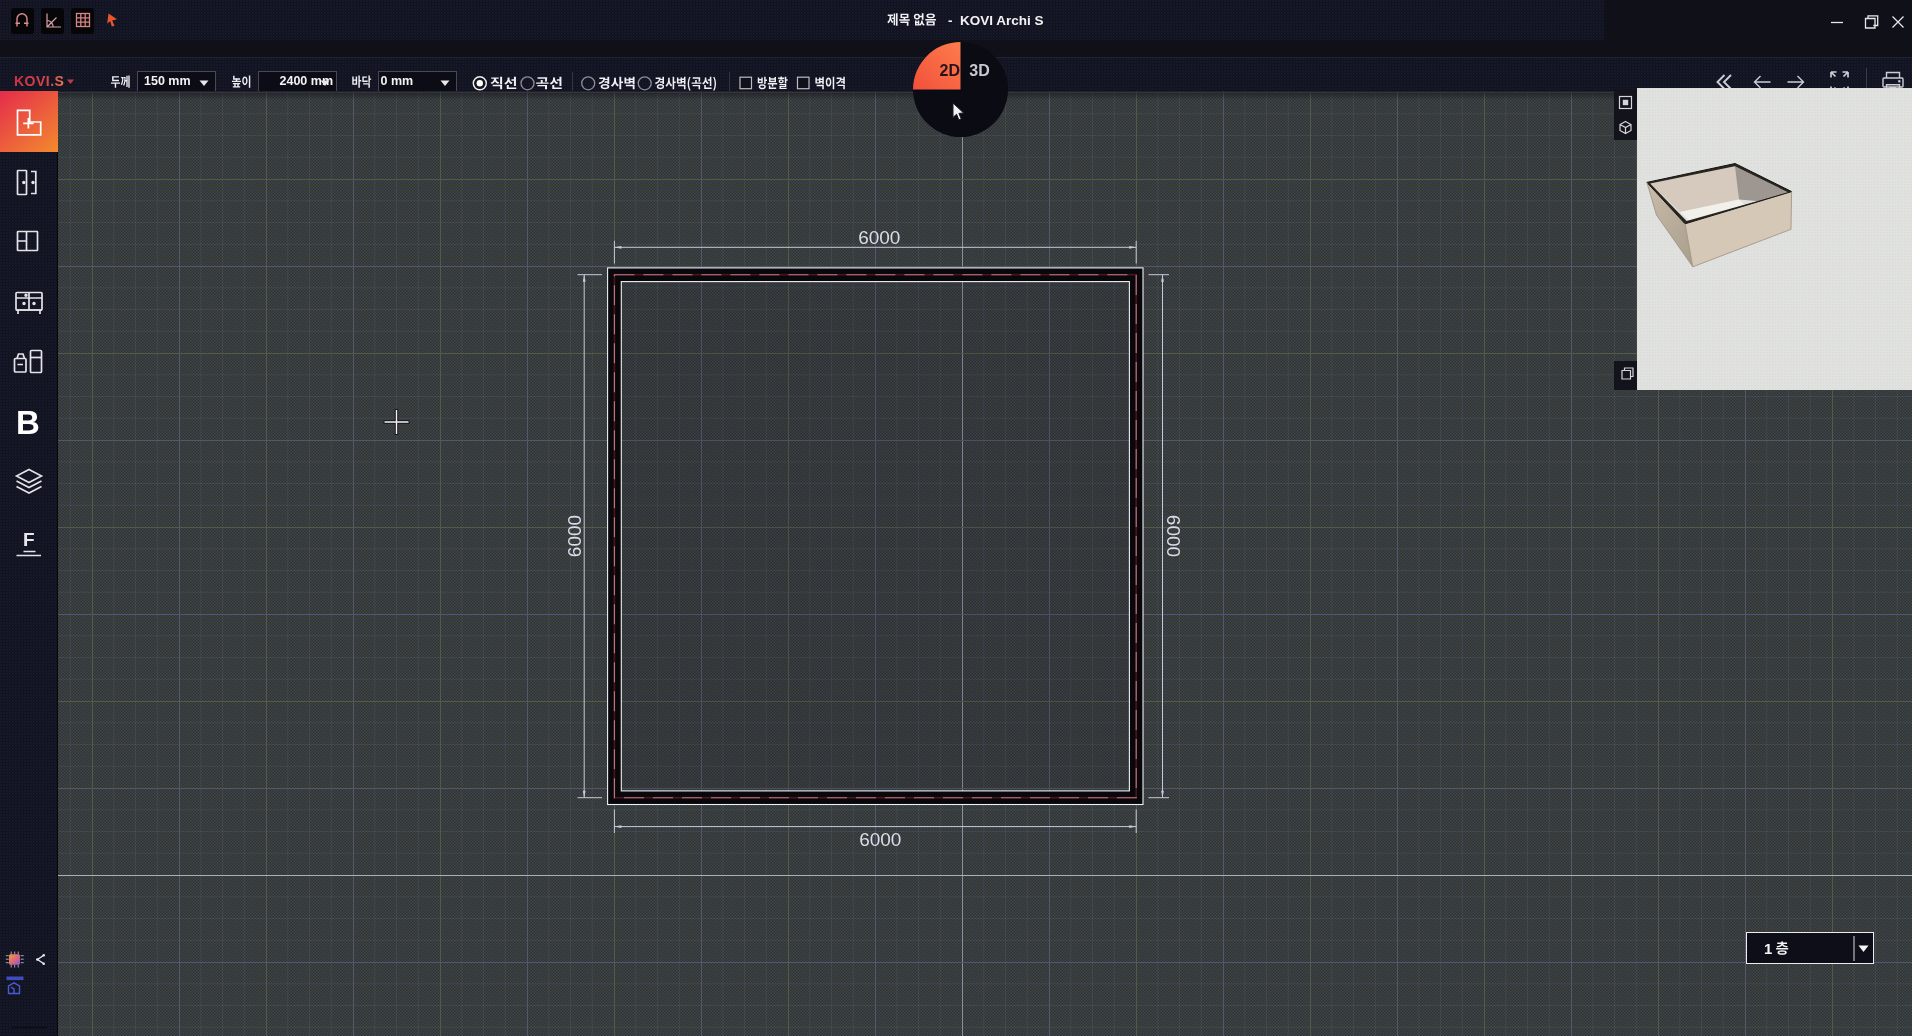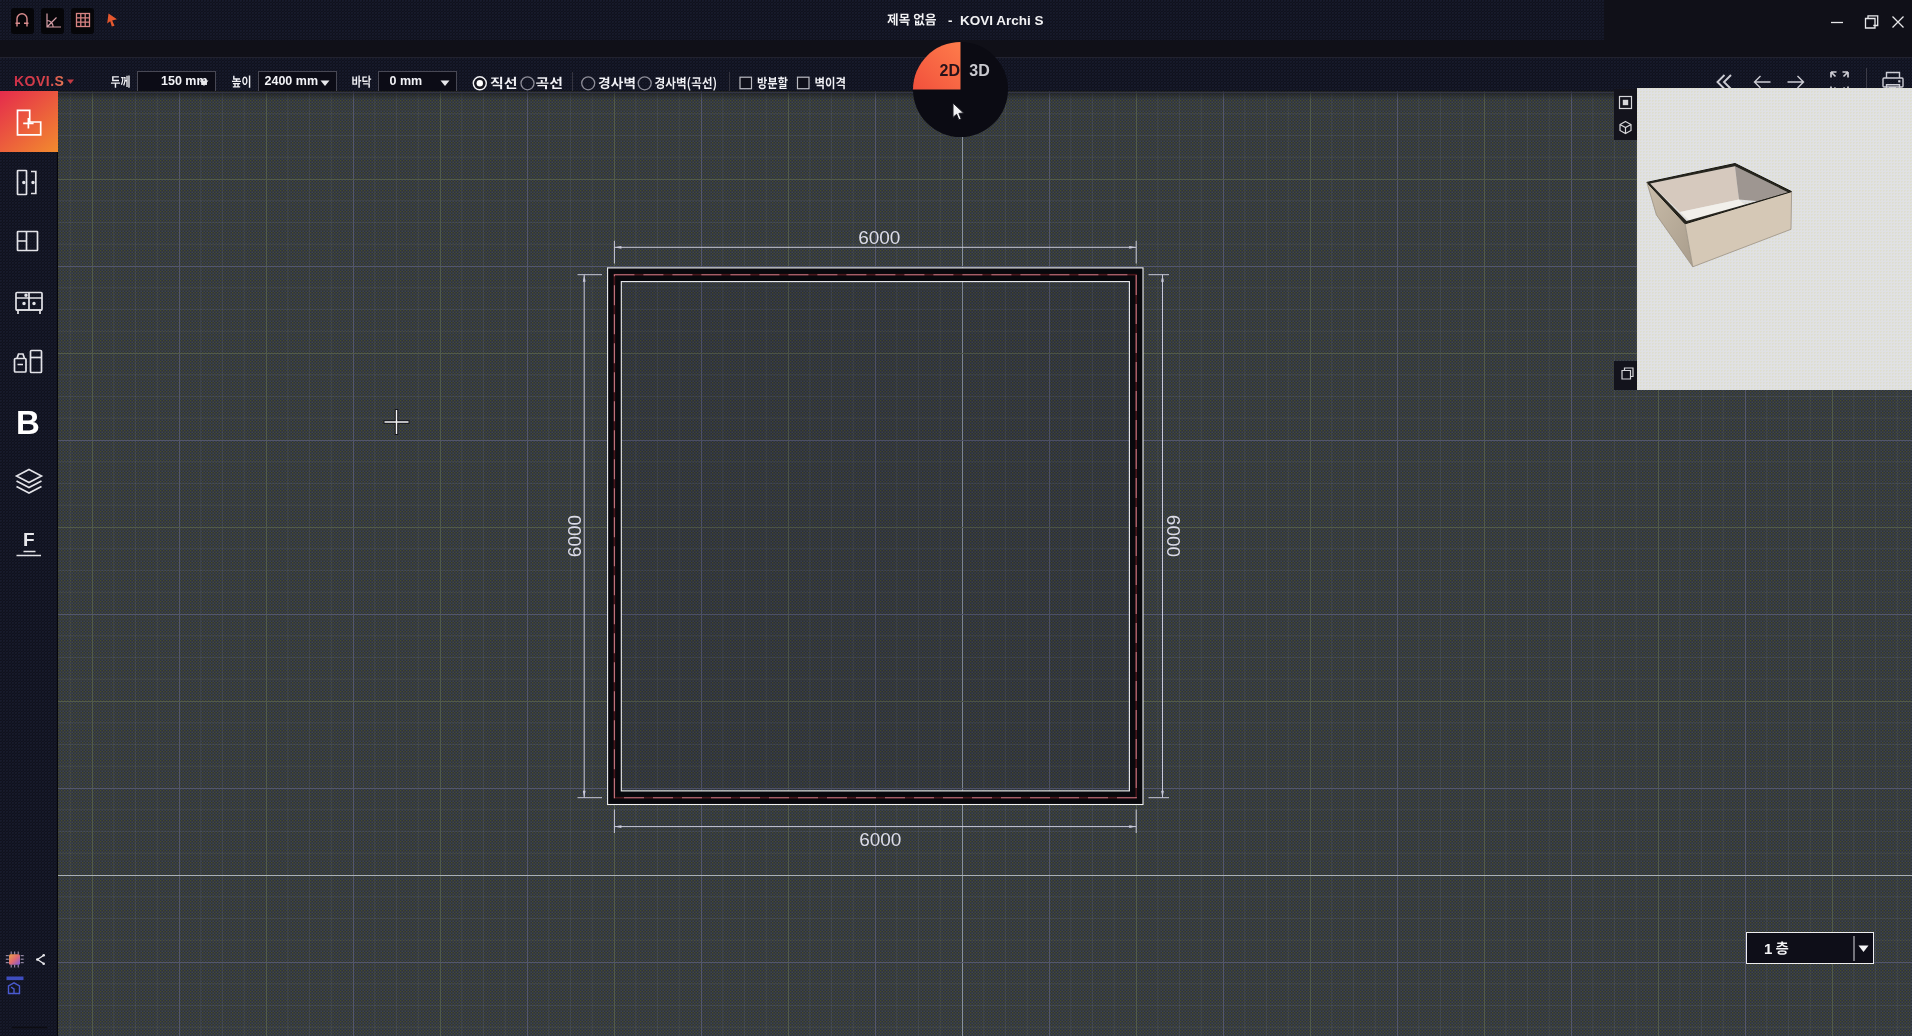--- a/index.html
+++ b/index.html
@@ -82,27 +82,27 @@
       <path d="M729.5 14 v24" stroke="#34343f" stroke-width="1"></path>
       <rect x="740" y="19.2" width="11.5" height="11.5" fill="#10101a" stroke="#bbbbc2" stroke-width="1.2"></rect>
       <g transform="translate(757.0,30.0) scale(0.8320,1)">
         <path d="M6.310038757324219 -3.6714726562499997Q7.60860791015625 -3.6714726562499997 8.553881469726562 -3.37960107421875Q9.499155029296874 -3.0877294921875 10.01458740234375 -2.5450094402765826Q10.530019775390626 -2.0022893883656647 10.530019775390626 -1.2314696044921876Q10.530019775390626 -0.4659045194738051 10.01458740234375 0.08092768411075371Q9.499155029296874 0.6277598876953125 8.553881469726562 0.9196314697265625Q7.60860791015625 1.2115030517578125 6.310038757324219 1.2115030517578125Q5.011469604492188 1.2115030517578125 4.055665649414062 0.9196314697265625Q3.0998616943359374 0.6277598876953125 2.584429321289062 0.08066958618164066Q2.0689969482421873 -0.4664207153320312 2.0689969482421873 -1.2323471374511719Q2.0689969482421873 -1.9982735595703125 2.584429321289062 -2.543001525878906Q3.0998616943359374 -3.0877294921875 4.055665649414062 -3.37960107421875Q5.011469604492188 -3.6714726562499997 6.310038757324219 -3.6714726562499997ZM6.310038757324219 -2.2585242919921873Q5.513411865234375 -2.2585242919921873 4.968019775390625 -2.1493130493164063Q4.422627685546875 -2.040101806640625 4.139538024902343 -1.8133077392578123Q3.8564483642578127 -1.586513671875 3.8564483642578127 -1.2346150473062094Q3.8564483642578127 -0.8734559326171875 4.139538024902343 -0.6413966674804688Q4.422627685546875 -0.40933740234375 4.968019775390625 -0.2948609619140625Q5.513411865234375 -0.180384521484375 6.310038757324219 -0.180384521484375Q7.1066656494140625 -0.180384521484375 7.648277343749999 -0.2948609619140625Q8.189889038085937 -0.40933740234375 8.471493896484375 -0.6413966674804688Q8.753098754882812 -0.8734559326171875 8.753098754882812 -1.2346150473062094Q8.753098754882812 -1.586513671875 8.471493896484375 -1.8133077392578123Q8.189889038085937 -2.040101806640625 7.648277343749999 -2.1493130493164063Q7.1066656494140625 -2.2585242919921873 6.310038757324219 -2.2585242919921873ZM8.589477172851563 -11.300320678710937H10.382867797851562V-3.944168701171875H8.589477172851563ZM9.892803955078126 -8.400262939453125H12.042547119140625V-6.92116259765625H9.892803955078126ZM0.9074498291015625 -10.515699096679688H2.6873404541015624V-8.964840454101562H5.138595703125V-10.515699096679688H6.915516723632813V-4.6342705078125H0.9074498291015625ZM2.6873404541015624 -7.583483276367187V-6.039658081054688H5.138595703125V-7.583483276367187Z M12.960800903320312 -4.9121246337890625H24.279759887695313V-3.4962066650390624H12.960800903320312ZM17.873980224609376 -4.14989208984375H19.674931640625V-1.5138951416015625H17.873980224609376ZM14.269753784179688 -0.45632373046875H23.033168701171874V0.980655029296875H14.269753784179688ZM14.269753784179688 -2.458074462890625H16.0601748046875V0.151196044921875H14.269753784179688ZM14.40664892578125 -10.911790283203125H16.178978759765624V-9.636870849609375H21.054021240234377V-10.911790283203125H22.836881469726563V-5.775831298828125H14.40664892578125ZM16.178978759765624 -8.287104858398438V-7.1706884765625H21.054021240234377V-8.287104858398438Z M33.42947717285156 -11.315168701171874H35.22286779785156V-4.568138305664062H33.42947717285156ZM34.516530395507814 -8.652718872070313H36.88551672363281V-7.191709716796875H34.516530395507814ZM26.972980224609376 -4.06783740234375H35.22286779785156V-0.8912537841796875H28.769340454101563V0.2362401123046875H26.99241943359375V-2.1176246337890623H33.45350756835937V-2.770723388671875H26.972980224609376ZM26.99241943359375 -0.2054893798828125H35.588442260742184V1.115655029296875H26.99241943359375ZM25.388088134765624 -10.386384521484375H32.74343920898438V-9.044179321289063H25.388088134765624ZM29.069544067382814 -8.745577514648437Q30.463582978039252 -8.745577514648437 31.303004257574315 -8.194236328125Q32.142425537109375 -7.642895141601563 32.142425537109375 -6.691276977539062Q32.142425537109375 -5.753653198242187 31.303004257574315 -5.207872192382812Q30.463582978039252 -4.662091186523438 29.069544067382814 -4.662091186523438Q27.674179321289063 -4.662091186523438 26.83393615722656 -5.207872192382812Q25.99369299316406 -5.753653198242187 25.99369299316406 -6.691276977539062Q25.99369299316406 -7.642895141601563 26.83393615722656 -8.194236328125Q27.674179321289063 -8.745577514648437 29.069544067382814 -8.745577514648437ZM29.069544067382814 -7.4800546875Q28.44532067871094 -7.4800546875 28.081641357421873 -7.283503784179688Q27.71796203613281 -7.086952880859375 27.71796203613281 -6.693303955078125Q27.71796203613281 -6.3072158203125 28.081641357421873 -6.115930114746094Q28.44532067871094 -5.924644409179687 29.069544067382814 -5.924644409179687Q29.70132824707031 -5.924644409179687 30.05974237060547 -6.115930114746094Q30.418156494140625 -6.3072158203125 30.418156494140625 -6.693303955078125Q30.418156494140625 -7.086952880859375 30.05974237060547 -7.283503784179688Q29.70132824707031 -7.4800546875 29.069544067382814 -7.4800546875ZM28.169068359375 -11.399138305664062H29.962458984375V-9.43487841796875H28.169068359375Z" fill="#f0f0f4"></path>
       </g>
       <rect x="797.5" y="19.2" width="11.5" height="11.5" fill="#10101a" stroke="#bbbbc2" stroke-width="1.2"></rect>
       <g transform="translate(814.5,30.0) scale(0.8454,1)">
         <path d="M6.573699096679688 -9.474050170898437H9.7577841796875V-8.047601806640625H6.573699096679688ZM6.573699096679688 -6.9025638427734375H9.810436157226562V-5.479085083007813H6.573699096679688ZM1.071344970703125 -10.574290283203124H2.8542052001953127V-8.835779663085937H5.2263555908203125V-10.574290283203124H6.988155029296875V-4.407466552734375H1.071344970703125ZM2.8542052001953127 -7.4514528808593745V-5.833914916992187H5.2263555908203125V-7.4514528808593745ZM2.4880440673828126 -3.2942735595703123H11.0117021484375V1.19935107421875H9.207781127929687V-1.8678251953125H2.4880440673828126ZM9.207781127929687 -11.300320678710937H11.0117021484375V-3.850196044921875H9.207781127929687Z M21.540568359375 -11.321381469726562H23.341519775390623V1.220411865234375H21.540568359375ZM16.609317626953125 -10.445776611328125Q17.557560791015625 -10.445776611328125 18.30181915283203 -9.898889831542968Q19.046077514648438 -9.352003051757812 19.4699794921875 -8.351244689941407Q19.893881469726562 -7.350486328125 19.893881469726562 -5.985091186523437Q19.893881469726562 -4.609165649414062 19.4699794921875 -3.60314208984375Q19.046077514648438 -2.5971185302734376 18.30181915283203 -2.0502317504882814Q17.557560791015625 -1.503344970703125 16.609317626953125 -1.503344970703125Q15.664044067382813 -1.503344970703125 14.918300903320311 -2.0502317504882814Q14.172557739257812 -2.5971185302734376 13.74865576171875 -3.60314208984375Q13.324753784179688 -4.609165649414062 13.324753784179688 -5.985091186523437Q13.324753784179688 -7.350486328125 13.74865576171875 -8.351244689941407Q14.172557739257812 -9.352003051757812 14.918300903320311 -9.898889831542968Q15.664044067382813 -10.445776611328125 16.609317626953125 -10.445776611328125ZM16.609317626953125 -8.814659545898438Q16.143577514648438 -8.814659545898438 15.793935424804687 -8.493365478515624Q15.444293334960937 -8.172071411132812 15.24814288330078 -7.54189892578125Q15.051992431640624 -6.911726440429687 15.051992431640624 -5.985091186523437Q15.051992431640624 -5.058455932617187 15.24814288330078 -4.421533447265625Q15.444293334960937 -3.7846109619140624 15.793935424804687 -3.4580516967773436Q16.143577514648438 -3.131492431640625 16.609317626953125 -3.131492431640625Q17.07505773925781 -3.131492431640625 17.424699829101563 -3.4580516967773436Q17.77434191894531 -3.7846109619140624 17.97049237060547 -4.421533447265625Q18.166642822265626 -5.058455932617187 18.166642822265626 -5.985091186523437Q18.166642822265626 -6.911726440429687 17.97049237060547 -7.54189892578125Q17.77434191894531 -8.172071411132812 17.424699829101563 -8.493365478515624Q17.07505773925781 -8.814659545898438 16.609317626953125 -8.814659545898438Z M30.13762609863281 -10.520563842773438H32.02119909667969Q32.02119909667969 -8.84736474609375 31.34107067871094 -7.5321892089843745Q30.66094226074219 -6.217013671875 29.36264666748047 -5.301846496582031Q28.06435107421875 -4.386679321289062 26.197834350585936 -3.89014892578125L25.521466552734374 -5.297158081054688Q27.054253784179686 -5.6959453125 28.081191467285155 -6.348800170898437Q29.108129150390624 -7.001655029296875 29.622877624511716 -7.837971130371093Q30.13762609863281 -8.674287231445312 30.13762609863281 -9.6362841796875ZM26.21942248535156 -10.520563842773438H31.29839208984375V-9.0865546875H26.21942248535156ZM27.328044067382812 -3.3601519775390623H35.8517021484375V1.1542598876953125H34.04778112792969V-1.9442340087890624H27.328044067382812ZM34.04778112792969 -11.307881469726562H35.8517021484375V-3.8850303955078123H34.04778112792969ZM31.426651977539063 -9.298823730468749H34.35720666503906V-7.872375366210937H31.426651977539063ZM31.302182373046875 -6.640398193359375H34.2370546875V-5.20341943359375H31.302182373046875Z" fill="#f0f0f4"></path>
       </g>
     </svg>
-    <div class="sel" style="left:137px;width:79px;padding-left:23px">150 mm<svg style="position:absolute;right:6px;top:8px" width="10" height="7">
+    <div class="sel" style="left:137px;width:79px;padding-left:6px">150 mm<svg style="position:absolute;right:6px;top:8px" width="10" height="7">
         <path d="M0.5 0.5 L5 6 L9.5 0.5 Z" fill="#e8e8ec"></path>
       </svg></div>
-    <div class="sel" style="left:257.5px;width:79px;padding-left:6px">2400 mm<svg style="position:absolute;right:6px;top:8px" width="10" height="7">
+    <div class="sel" style="left:257.5px;width:79px;padding-left:21px">2400 mm<svg style="position:absolute;right:6px;top:8px" width="10" height="7">
         <path d="M0.5 0.5 L5 6 L9.5 0.5 Z" fill="#e8e8ec"></path>
       </svg></div>
-    <div class="sel" style="left:377.5px;width:79px;padding-left:11px">0 mm<svg style="position:absolute;right:6px;top:8px" width="10" height="7">
+    <div class="sel" style="left:377.5px;width:79px;padding-left:2px">0 mm<svg style="position:absolute;right:6px;top:8px" width="10" height="7">
         <path d="M0.5 0.5 L5 6 L9.5 0.5 Z" fill="#e8e8ec"></path>
       </svg></div>
     <svg style="position:absolute;left:1700px;top:0" width="212" height="51" stroke="#cdcdd5" fill="none" stroke-width="1.6">
 <path d="M24.5 17 l-7 7 7 7 M31 17 l-7 7 7 7" stroke-width="1.9"></path>
 <path d="M54.5 24 h16 M60.5 18 L54.5 24 l6 6" stroke-width="1.4"></path>
 <path d="M87.5 24 h16 M97.5 18 l6 6 -6 6" stroke-width="1.4"></path>
 <g stroke-width="1.7">
 <path d="M135.5 18.5 l-4.5 -4.5 M131 14 h5.5 M131 14 v5.5 M143.5 18.5 l4.5 -4.5 M148 14 h-5.5 M148 14 v5.5 M135.5 29.5 l-4.5 4.5 M131 34 h5.5 M131 34 v-5.5 M143.5 29.5 l4.5 4.5 M148 34 h-5.5 M148 34 v-5.5"></path>
 </g>
 <path d="M166.5 10 v28" stroke="#3c3c48" stroke-width="1"></path>

